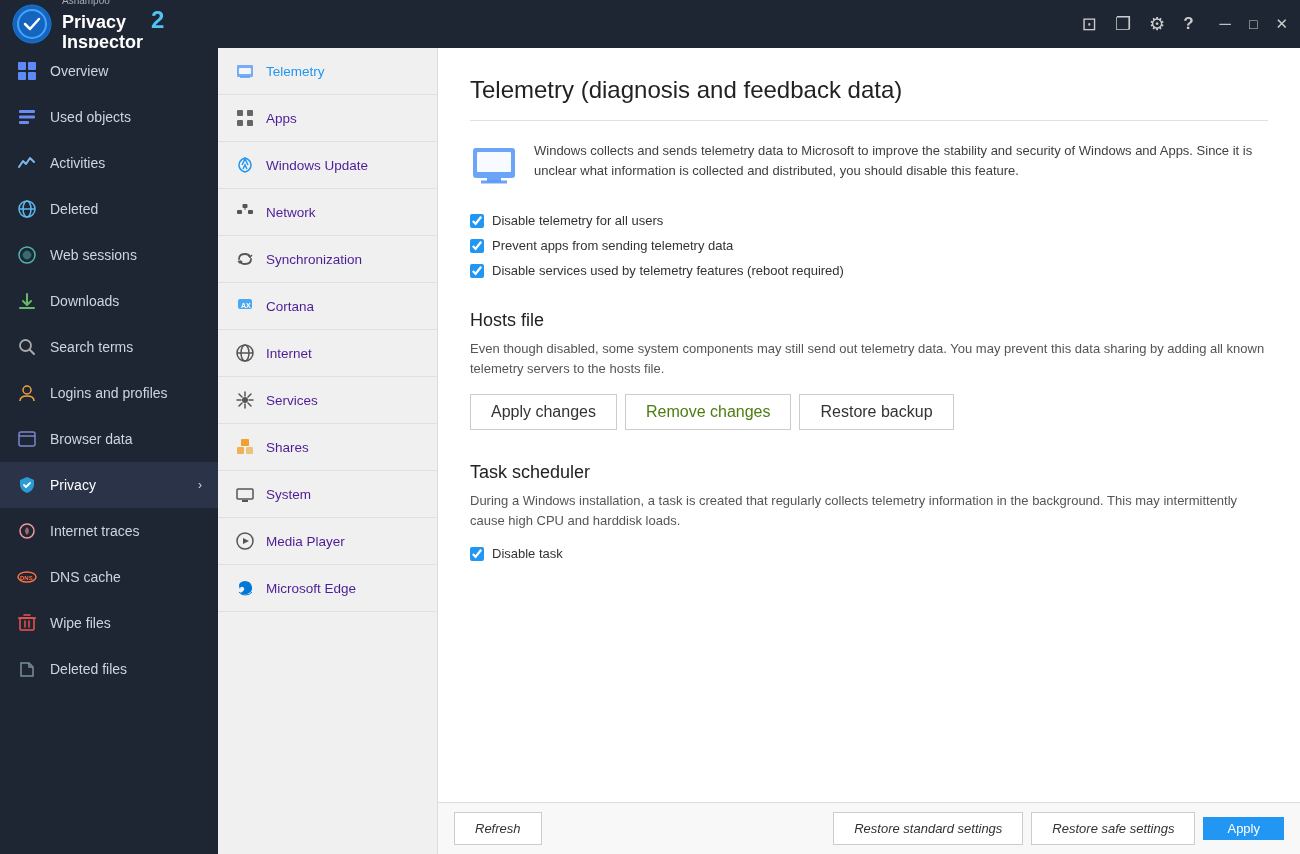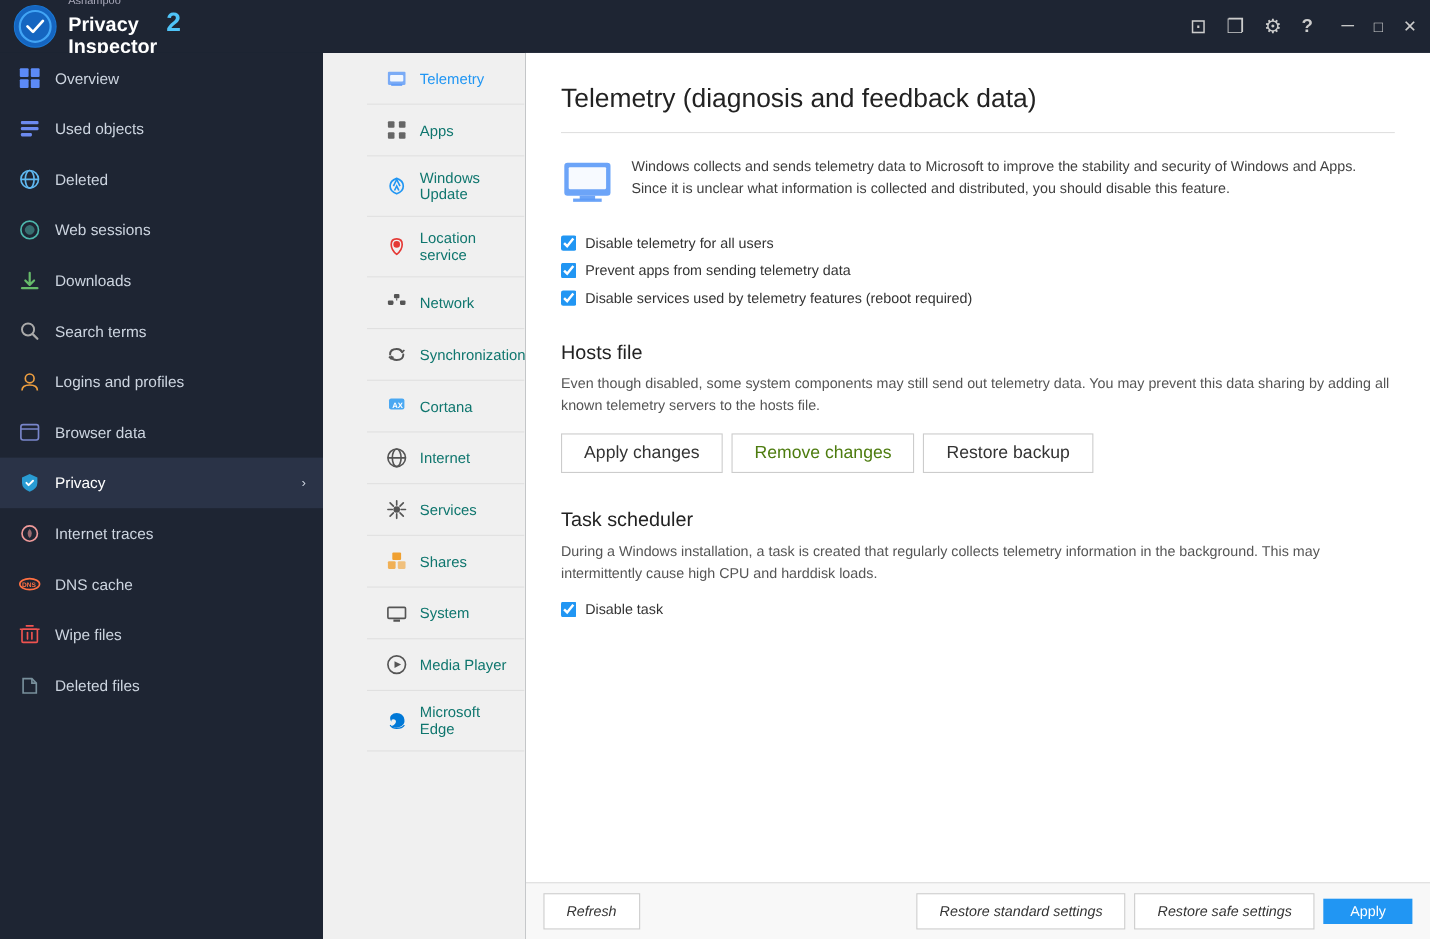--- a/index.html
+++ b/index.html
@@ -57,21 +57,21 @@
 
     
     .main-wrapper {
       display: flex;
       flex: 1;
       overflow: hidden;
     }
 
     
     .sidebar {
-      width: 294px;
+      width: 218px;
       background: #1e2533;
       display: flex;
       flex-direction: column;
       overflow-y: auto;
       flex-shrink: 0;
     }
     .sidebar-item {
       display: flex;
       align-items: center;
       gap: 12px;
@@ -100,34 +100,33 @@
     .sidebar-item-label {
       flex: 1;
     }
     .chevron {
       margin-left: auto;
       font-size: 12px;
     }
 
     
     .middle-panel {
-      width: 184px;
+      width: 220px;
       background: #f0f0f0;
       border-right: 1px solid #ddd;
       overflow-y: auto;
       flex-shrink: 0;
-      padding-left: 40px;
     }
     .middle-item {
       display: flex;
       align-items: center;
       gap: 10px;
       padding: 12px 16px;
       cursor: pointer;
-      color: #0f766e;
+      color: #4c1d95;
       font-size: 13.5px;
       border-bottom: 1px solid #e0e0e0;
     }
     .middle-item.active {
       color: #2196f3;
       font-weight: 500;
     }
     .middle-icon {
       width: 22px;
       height: 22px;
@@ -322,20 +321,28 @@
       <div class="sidebar-icon">
         <svg width="20" height="20" viewBox="0 0 20 20">
             <rect x="2" y="3" width="16" height="3" rx="1" fill="#6c8af0"></rect>
             <rect x="2" y="8.5" width="16" height="3" rx="1" fill="#6c8af0"></rect>
             <rect x="2" y="14" width="10" height="3" rx="1" fill="#6c8af0"></rect>
           </svg>
       </div>
       <span class="sidebar-item-label">Used objects</span>
     </div>
 
+    <div class="sidebar-item">
+      <div class="sidebar-icon">
+        <svg width="20" height="20" viewBox="0 0 20 20">
+            <polyline points="2,14 6,8 9,11 13,5 17,9" stroke="#7cb8f0" stroke-width="2" fill="none" stroke-linecap="round" stroke-linejoin="round"></polyline>
+          </svg>
+      </div>
+      <span class="sidebar-item-label">Activities</span>
+    </div>
 
     <div class="sidebar-item">
       <div class="sidebar-icon">
         <svg width="20" height="20" viewBox="0 0 20 20">
             <circle cx="10" cy="10" r="8" fill="none" stroke="#5fb8f0" stroke-width="1.5"></circle>
             <ellipse cx="10" cy="10" rx="4" ry="8" fill="none" stroke="#5fb8f0" stroke-width="1.5"></ellipse>
             <line x1="2" y1="10" x2="18" y2="10" stroke="#5fb8f0" stroke-width="1.5"></line>
           </svg>
       </div>
       <span class="sidebar-item-label">Deleted</span>
@@ -476,29 +483,20 @@
       <div class="middle-icon">
         <svg width="20" height="20" viewBox="0 0 20 20">
             <path d="M10 3 Q16 5 16 10 Q16 15 10 17 Q4 15 4 10 Q4 5 10 3Z" fill="none" stroke="#2196f3" stroke-width="1.5"></path>
             <path d="M7 10 L10 4 L13 10" fill="none" stroke="#2196f3" stroke-width="1.5"></path>
             <path d="M8 14 L10 10 L12 14" fill="none" stroke="#2196f3" stroke-width="1.5"></path>
           </svg>
       </div>
       <span>Windows Update</span>
     </div>
 
-    <div class="middle-item">
-      <div class="middle-icon">
-        <svg width="20" height="20" viewBox="0 0 20 20">
-            <circle cx="10" cy="8" r="3" fill="#e53935"></circle>
-            <path d="M10 3 Q15 3 15 8 Q15 13 10 17 Q5 13 5 8 Q5 3 10 3Z" fill="none" stroke="#e53935" stroke-width="1.5"></path>
-          </svg>
-      </div>
-      <span>Location service</span>
-    </div>
 
     <div class="middle-item">
       <div class="middle-icon">
         <svg width="20" height="20" viewBox="0 0 20 20">
             <rect x="2" y="8" width="5" height="4" rx="1" fill="#555"></rect>
             <rect x="13" y="8" width="5" height="4" rx="1" fill="#555"></rect>
             <rect x="7.5" y="2" width="5" height="4" rx="1" fill="#555"></rect>
             <line x1="10" y1="6" x2="10" y2="8" stroke="#555" stroke-width="1"></line>
             <line x1="7" y1="10" x2="4.5" y2="10" stroke="#555" stroke-width="1"></line>
             <line x1="13" y1="10" x2="15.5" y2="10" stroke="#555" stroke-width="1"></line>

